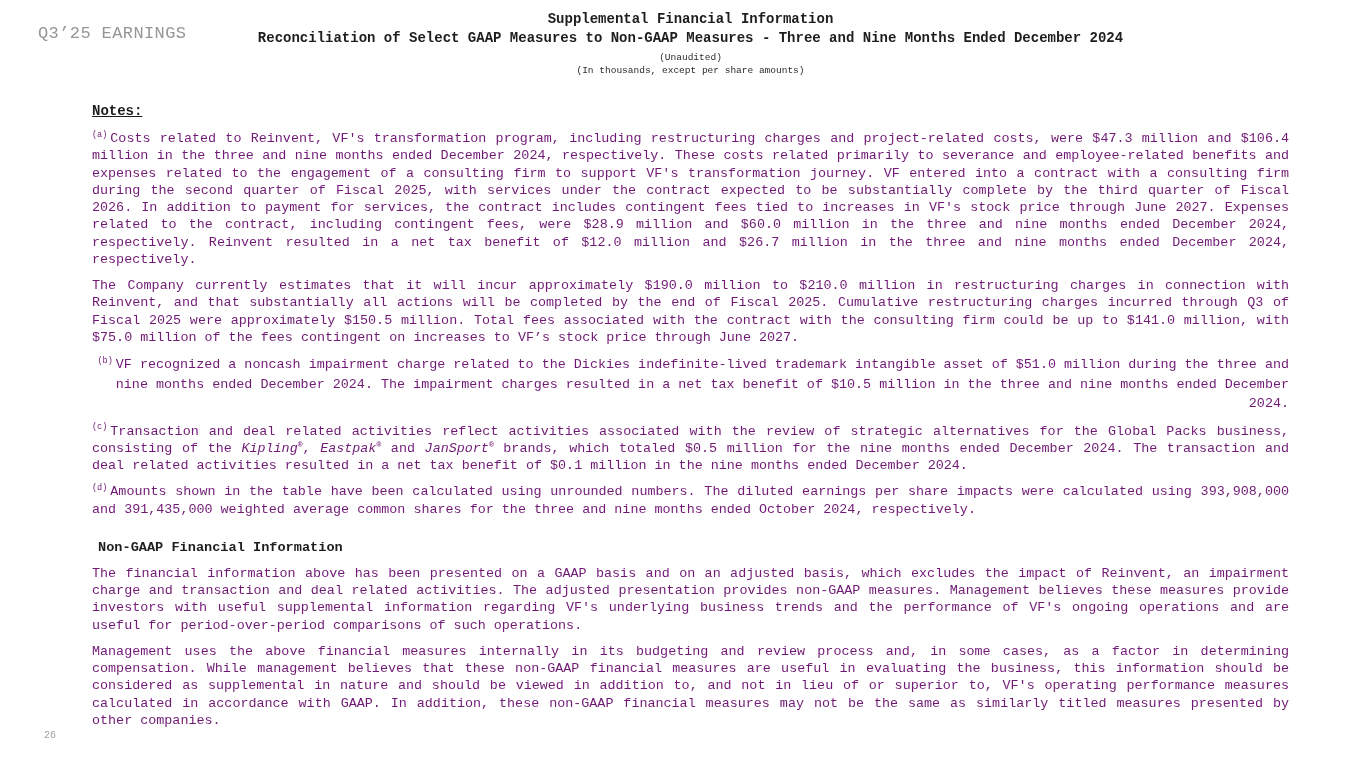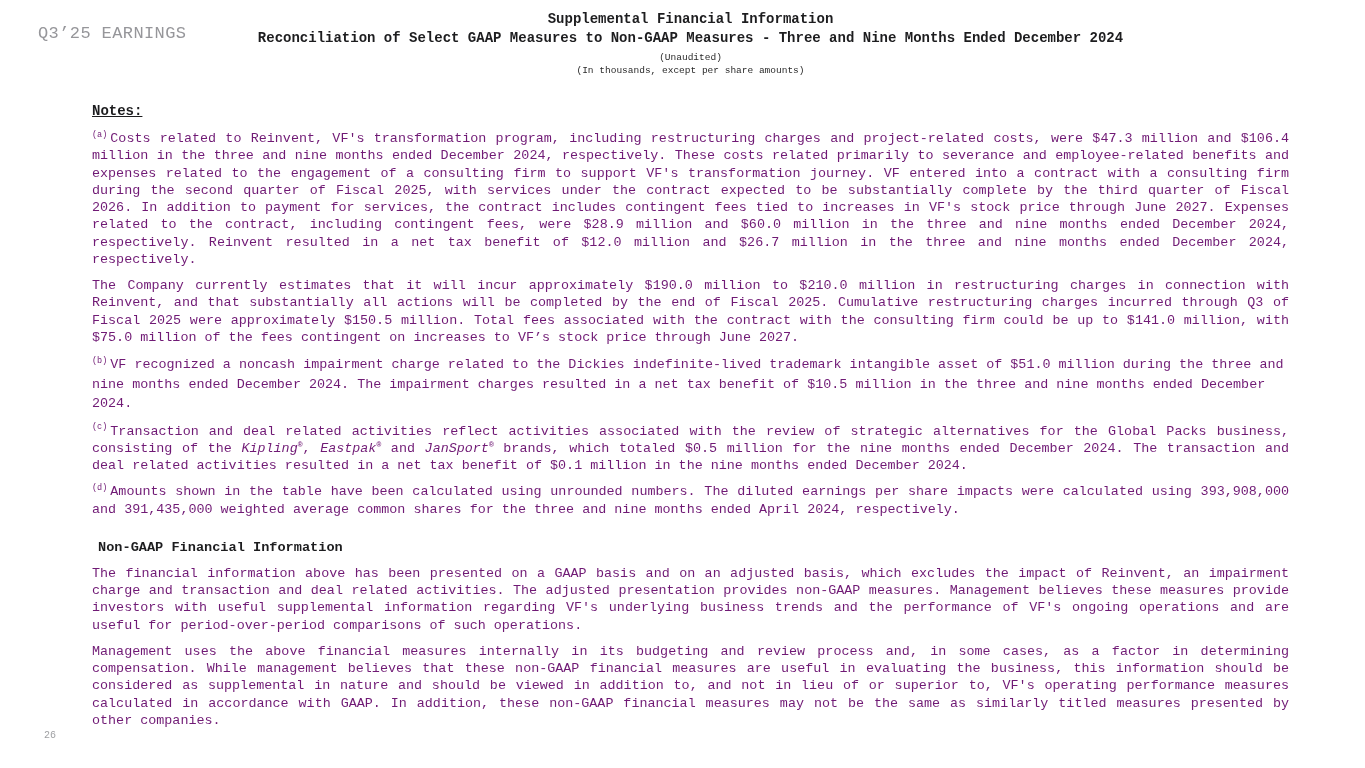--- a/index.html
+++ b/index.html
@@ -20,21 +20,21 @@
 
   .content { position:absolute; left:84px; top:103px; width:1197px; }
   .notes-heading {
     font-weight:bold; font-size:14px; color:#1d1d1f;
     text-decoration:underline; margin-bottom:11px;
   }
   .para {
     font-size:13.4px; line-height:17.25px; text-align:justify;
     text-justify:inter-word; margin-bottom:9px; color:#701a75;
   }
-  .para.ragged { text-align:left; line-height:19.5px; }
+  .para.ragged { text-align:right; line-height:19.5px; }
   sup.marker { font-size:8.5px; line-height:0; margin-right:3px; }
   sup.reg { font-size:8px; line-height:0; }
   .it { font-style:italic; }
   .section-heading {
     font-weight:bold; font-size:13.6px; color:#1d1d1f;
     margin-top:22px; margin-bottom:10px;padding-left:6px;
   }
   .page-num {
     position:absolute; left:36px; top:730px;
     font-size:10px; color:#9fa0a3;
@@ -59,21 +59,21 @@
     <div class="notes-heading">Notes:</div>
 
     <p class="para"><sup class="marker">(a)</sup><span>Costs related to Reinvent, VF's transformation program, including restructuring charges and project-related costs, were $47.3 million and $106.4 million in the three and nine months ended December 2024, respectively. These costs related primarily to severance and employee-related benefits and expenses related to the engagement of a consulting firm to support VF's transformation journey. VF entered into a contract with a consulting firm during the second quarter of Fiscal 2025, with services under the contract expected to be substantially complete by the third quarter of Fiscal 2026. In addition to payment for services, the contract includes contingent fees tied to increases in VF's stock price through June 2027. Expenses related to the contract, including contingent fees, were $28.9 million and $60.0 million in the three and nine months ended December 2024, respectively. Reinvent resulted in a net tax benefit of $12.0 million and $26.7 million in the three and nine months ended December 2024, respectively.</span></p>
 
     <p class="para"><span>The Company currently estimates that it will incur approximately $190.0 million to $210.0 million in restructuring charges in connection with Reinvent, and that substantially all actions will be completed by the end of Fiscal 2025. Cumulative restructuring charges incurred through Q3 of Fiscal 2025 were approximately $150.5 million. Total fees associated with the contract with the consulting firm could be up to $141.0 million, with $75.0 million of the fees contingent on increases to VF’s stock price through June 2027.</span></p>
 
     <p class="para ragged"><sup class="marker">(b)</sup><span>VF recognized a noncash impairment charge related to the Dickies indefinite-lived trademark intangible asset of $51.0 million during the three and nine months ended December 2024. The impairment charges resulted in a net tax benefit of $10.5 million in the three and nine months ended December 2024.</span></p>
 
     <p class="para"><sup class="marker">(c)</sup><span>Transaction and deal related activities reflect activities associated with the review of strategic alternatives for the Global Packs business, consisting of the </span><span class="it">Kipling</span><sup class="reg it">®</sup><span>, </span><span class="it">Eastpak</span><sup class="reg it">®</sup><span> and </span><span class="it">JanSport</span><sup class="reg it">®</sup><span> brands, which totaled $0.5 million for the nine months ended December 2024. The transaction and deal related activities resulted in a net tax benefit of $0.1 million in the nine months ended December 2024.</span></p>
 
-    <p class="para"><sup class="marker">(d)</sup><span>Amounts shown in the table have been calculated using unrounded numbers. The diluted earnings per share impacts were calculated using 393,908,000 and 391,435,000 weighted average common shares for the three and nine months ended April 2024, respectively.</span></p>
+    <p class="para"><sup class="marker">(d)</sup><span>Amounts shown in the table have been calculated using unrounded numbers. The diluted earnings per share impacts were calculated using 393,908,000 and 391,435,000 weighted average common shares for the three and nine months ended October 2024, respectively.</span></p>
 
     <div class="section-heading">Non-GAAP Financial Information</div>
 
     <p class="para"><span>The financial information above has been presented on a GAAP basis and on an adjusted basis, which excludes the impact of Reinvent, an impairment charge and transaction and deal related activities. The adjusted presentation provides non-GAAP measures. Management believes these measures provide investors with useful supplemental information regarding VF's underlying business trends and the performance of VF's ongoing operations and are useful for period-over-period comparisons of such operations.</span></p>
 
     <p class="para"><span>Management uses the above financial measures internally in its budgeting and review process and, in some cases, as a factor in determining compensation. While management believes that these non-GAAP financial measures are useful in evaluating the business, this information should be considered as supplemental in nature and should be viewed in addition to, and not in lieu of or superior to, VF's operating performance measures calculated in accordance with GAAP. In addition, these non-GAAP financial measures may not be the same as similarly titled measures presented by other companies.</span></p>
 
   </div>
 
   <div class="page-num">26</div>

